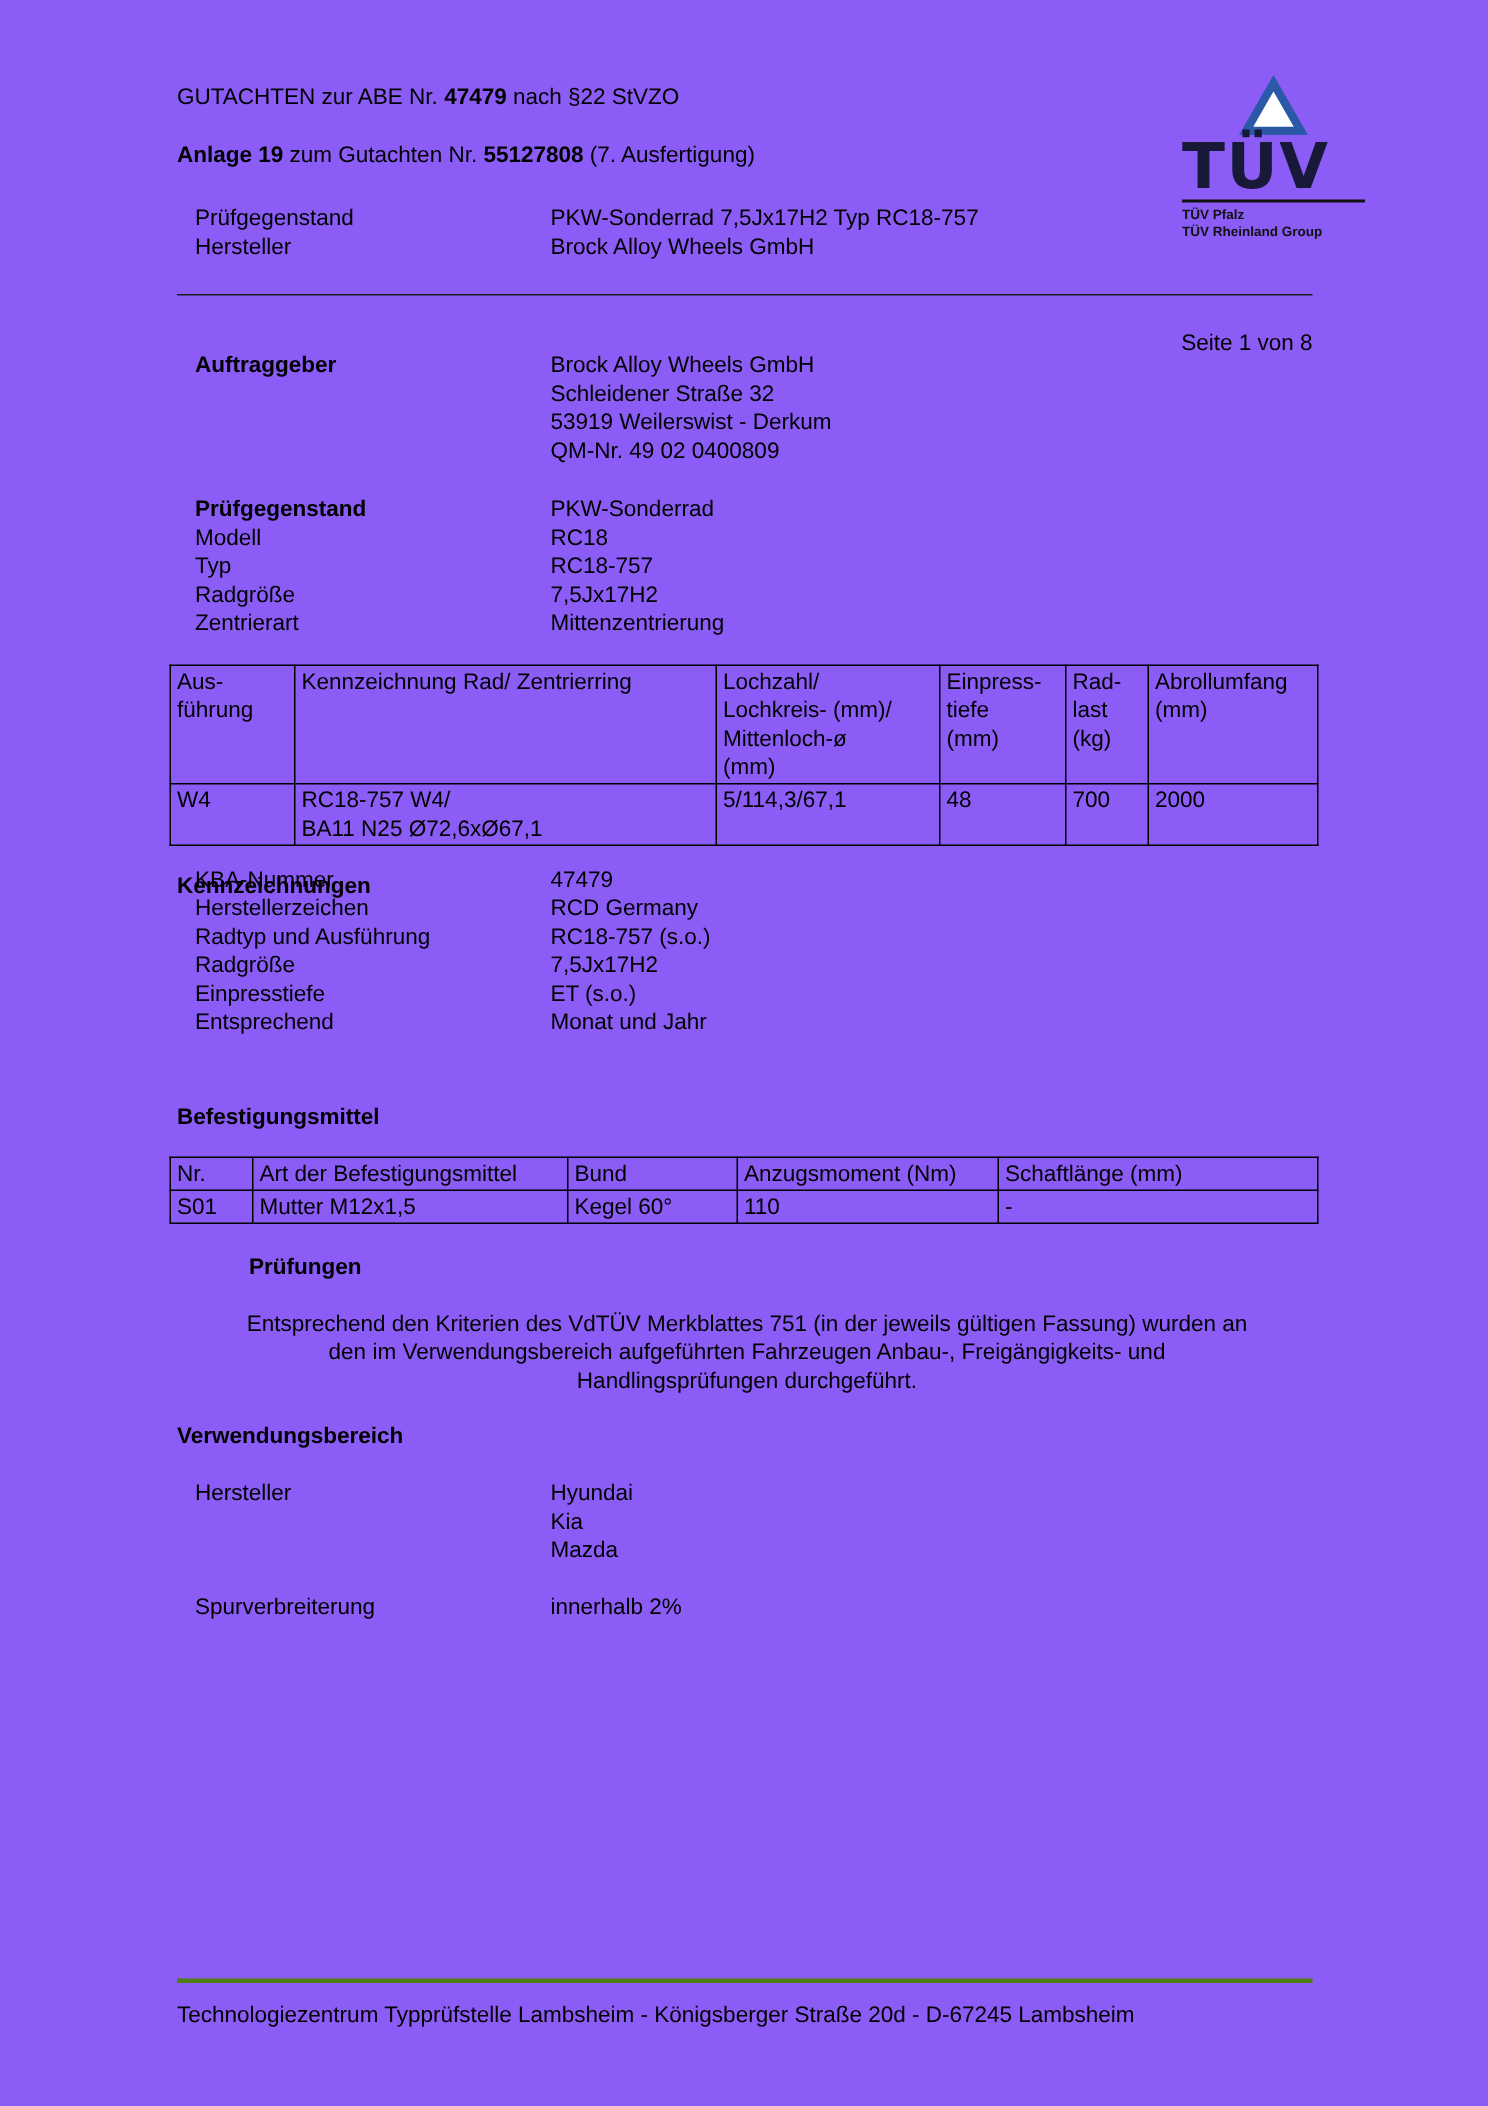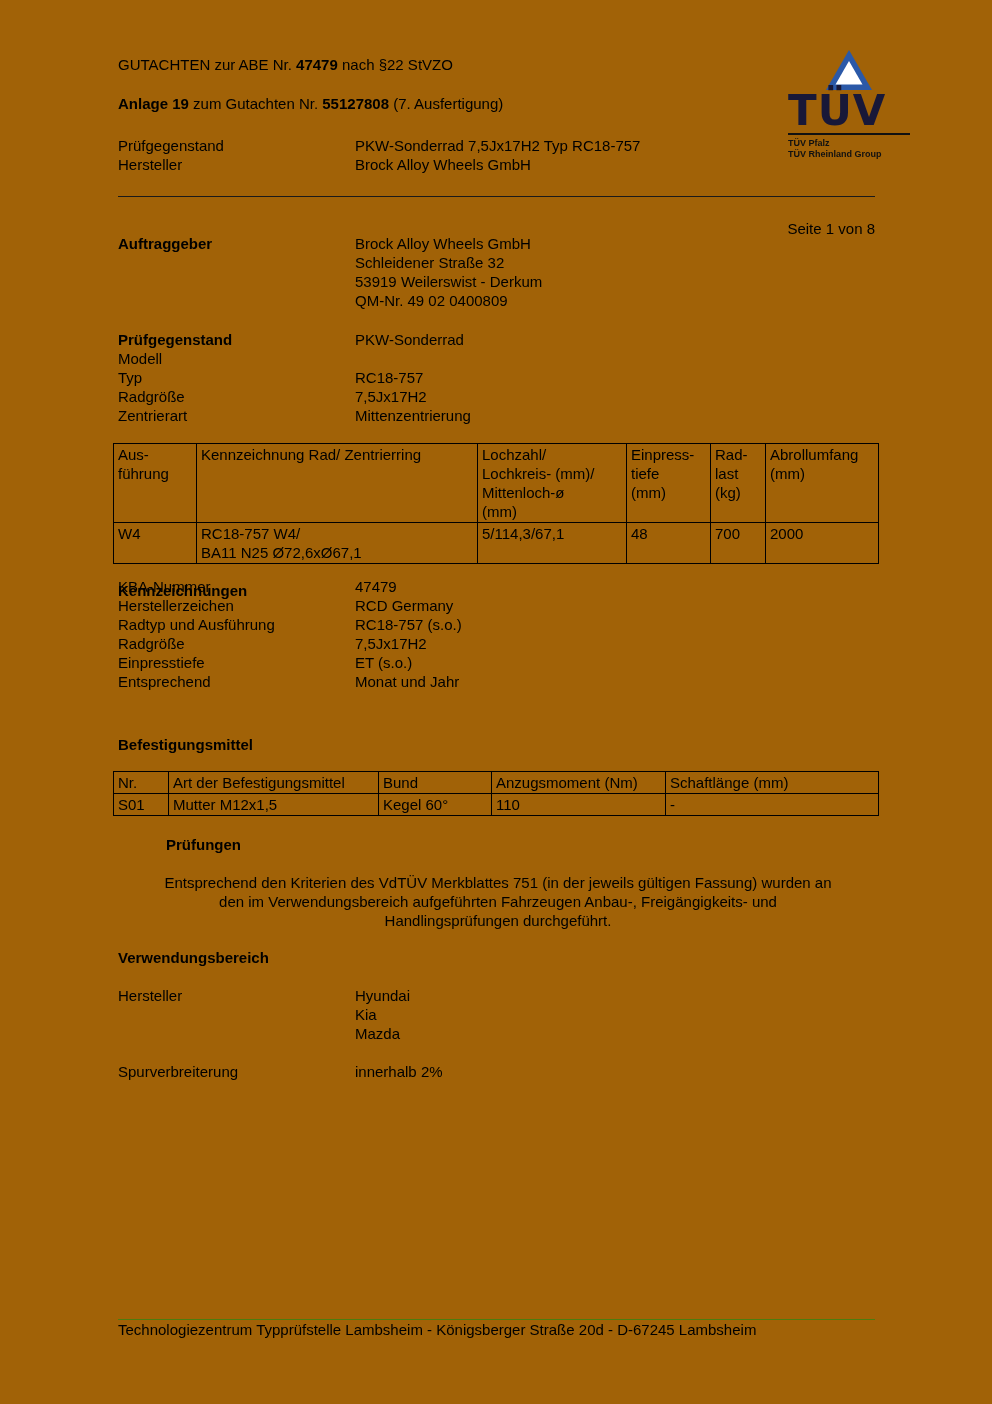--- a/index.html
+++ b/index.html
@@ -1,31 +1,31 @@
 <!DOCTYPE html>
 <html><head>
 <meta charset="utf-8">
 <style>
   * { margin: 0; padding: 0; box-sizing: border-box; }
   html, body { background: #ffffff; }
   .page {
     position: relative;
     width: 992px;
     height: 1404px;
-    background: #a16207;
+    background: #8b5cf6;
     font-family: "Liberation Sans", sans-serif;
     font-size: 15px;
     line-height: 19px;
     color: #000000;
     overflow: hidden;
   }
   .abs { position: absolute; }
   .b { font-weight: bold; }
   .pre { white-space: pre-line; }
-  .kv { display: grid; grid-template-columns: 237px 1fr; }
+  .kv { display: grid; grid-template-columns: 237px 1fr; margin-left: 12px; }
   .kv .label { }
   .kv .value { }
   .rule { height: 1px; background: #1a1a1a; }
   .right { text-align: right; }
 
   
   .logo { width: 122px; text-align: center; }
   .logo-tri { text-align: center; line-height: 0; }
   .logo-word {
     font-family: "DejaVu Sans", sans-serif;
@@ -54,22 +54,22 @@
     font-weight: normal;
     font-size: 15px;
     line-height: 19px;
     padding: 1px 4px;
     white-space: pre-line;
     overflow: hidden;
   }
 
   .para { width: 760px; white-space: pre-line; text-align: center; }
   .footer {
-    border-top: 1px solid #4d7c0f;
-    padding-top: 0;
+    border-top: 3px solid #4d7c0f;
+    padding-top: 12px;
     width: 757px;
   }
 </style>
 </head>
 <body>
 
 <div class="page">
 
   <div class="abs" style="left:118px; top:55px;">
     <span>GUTACHTEN zur ABE Nr.</span>
@@ -119,20 +119,21 @@
 QM-Nr. 49 02 0400809</span>
   </div>
 
   <div class="abs" style="left:118px; top:330px; width:660px;">
     <div class="kv">
       <span class="label b">Prüfgegenstand</span>
       <span class="value">PKW-Sonderrad</span>
     </div>
     <div class="kv">
       <span class="label">Modell</span>
+      <span class="value">RC18</span>
     </div>
     <div class="kv">
       <span class="label">Typ</span>
       <span class="value">RC18-757</span>
     </div>
     <div class="kv">
       <span class="label">Radgröße</span>
       <span class="value">7,5Jx17H2</span>
     </div>
     <div class="kv">

